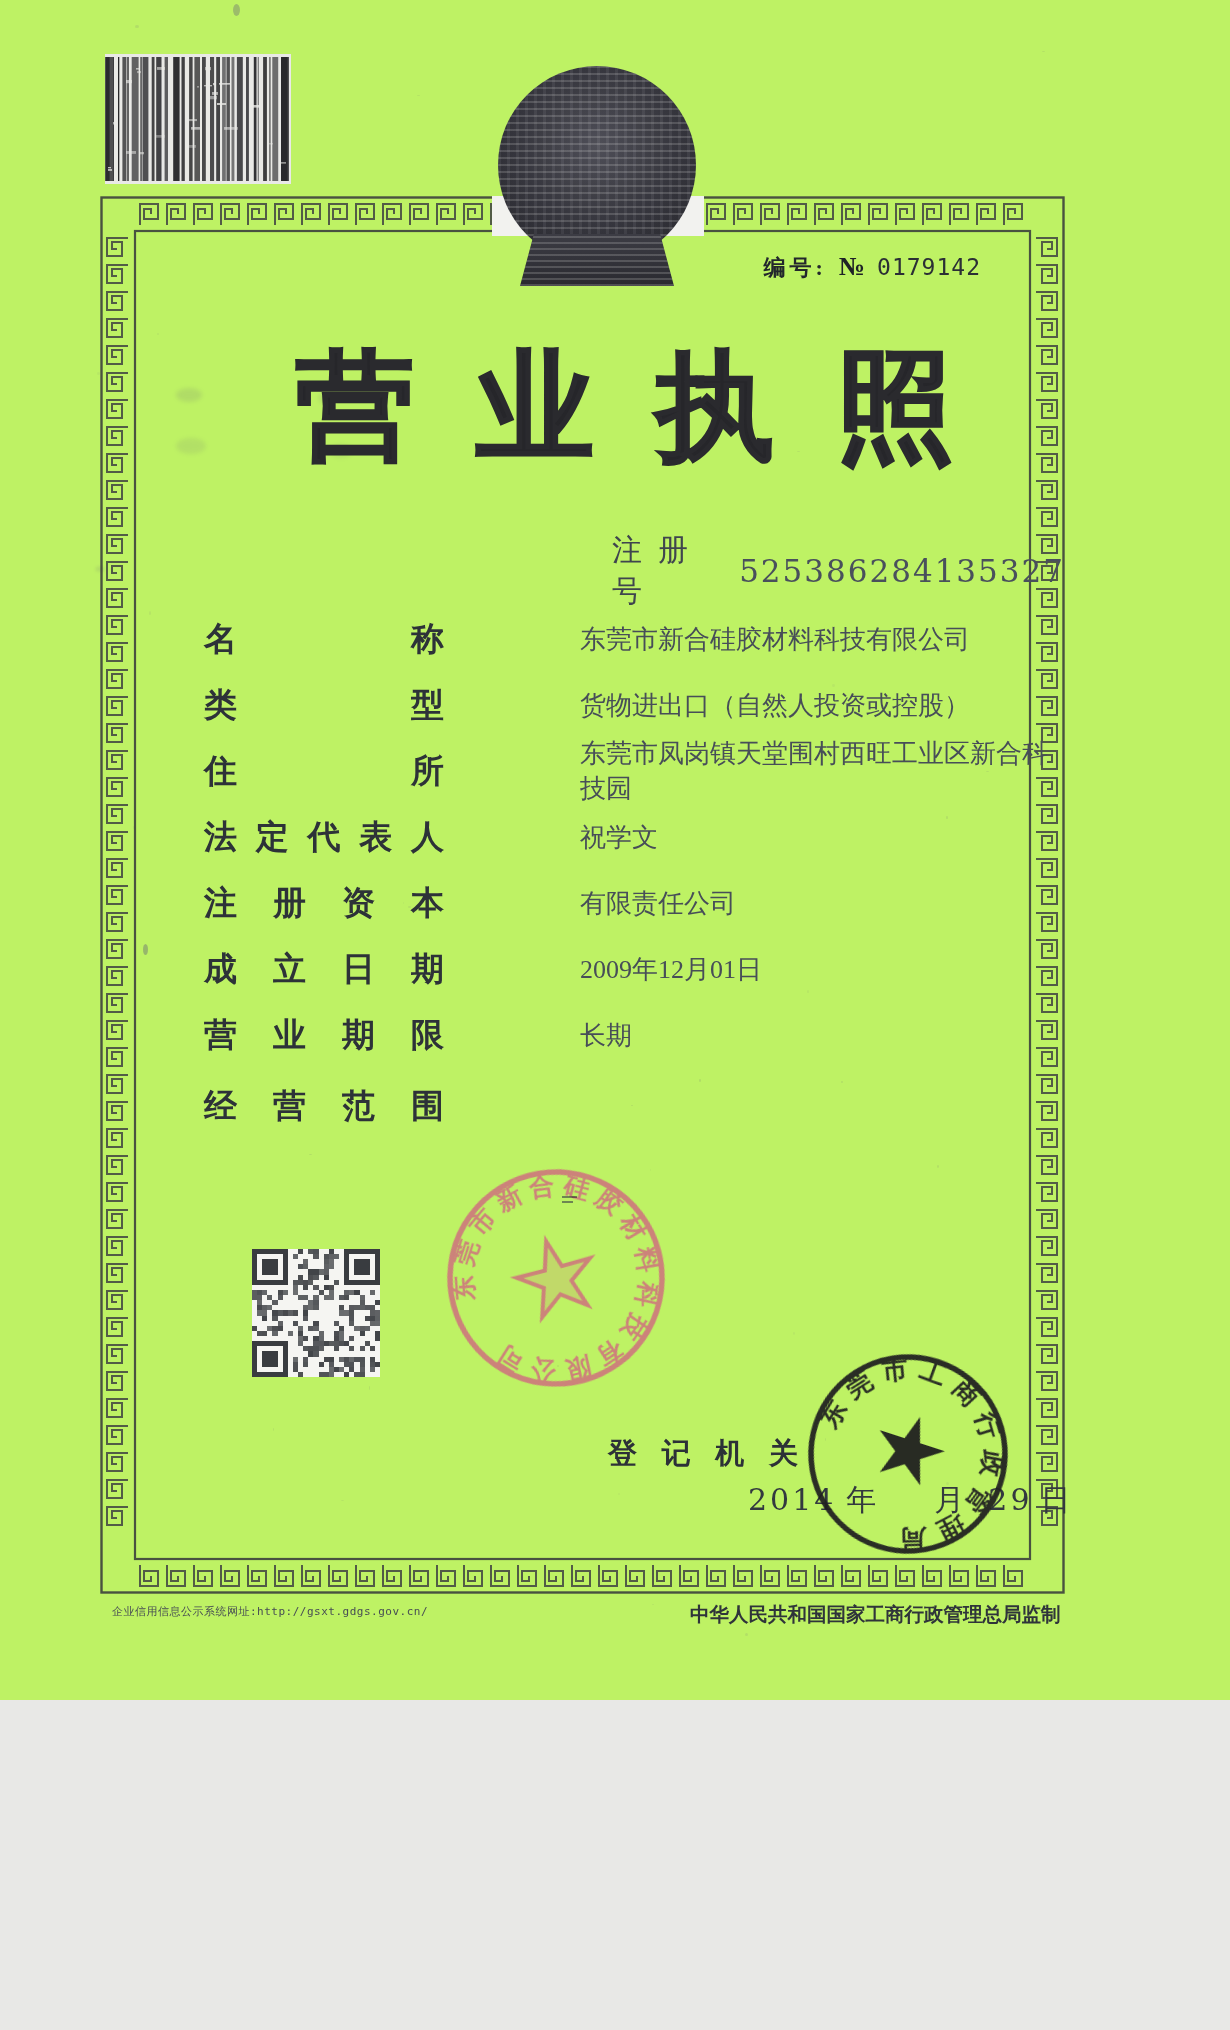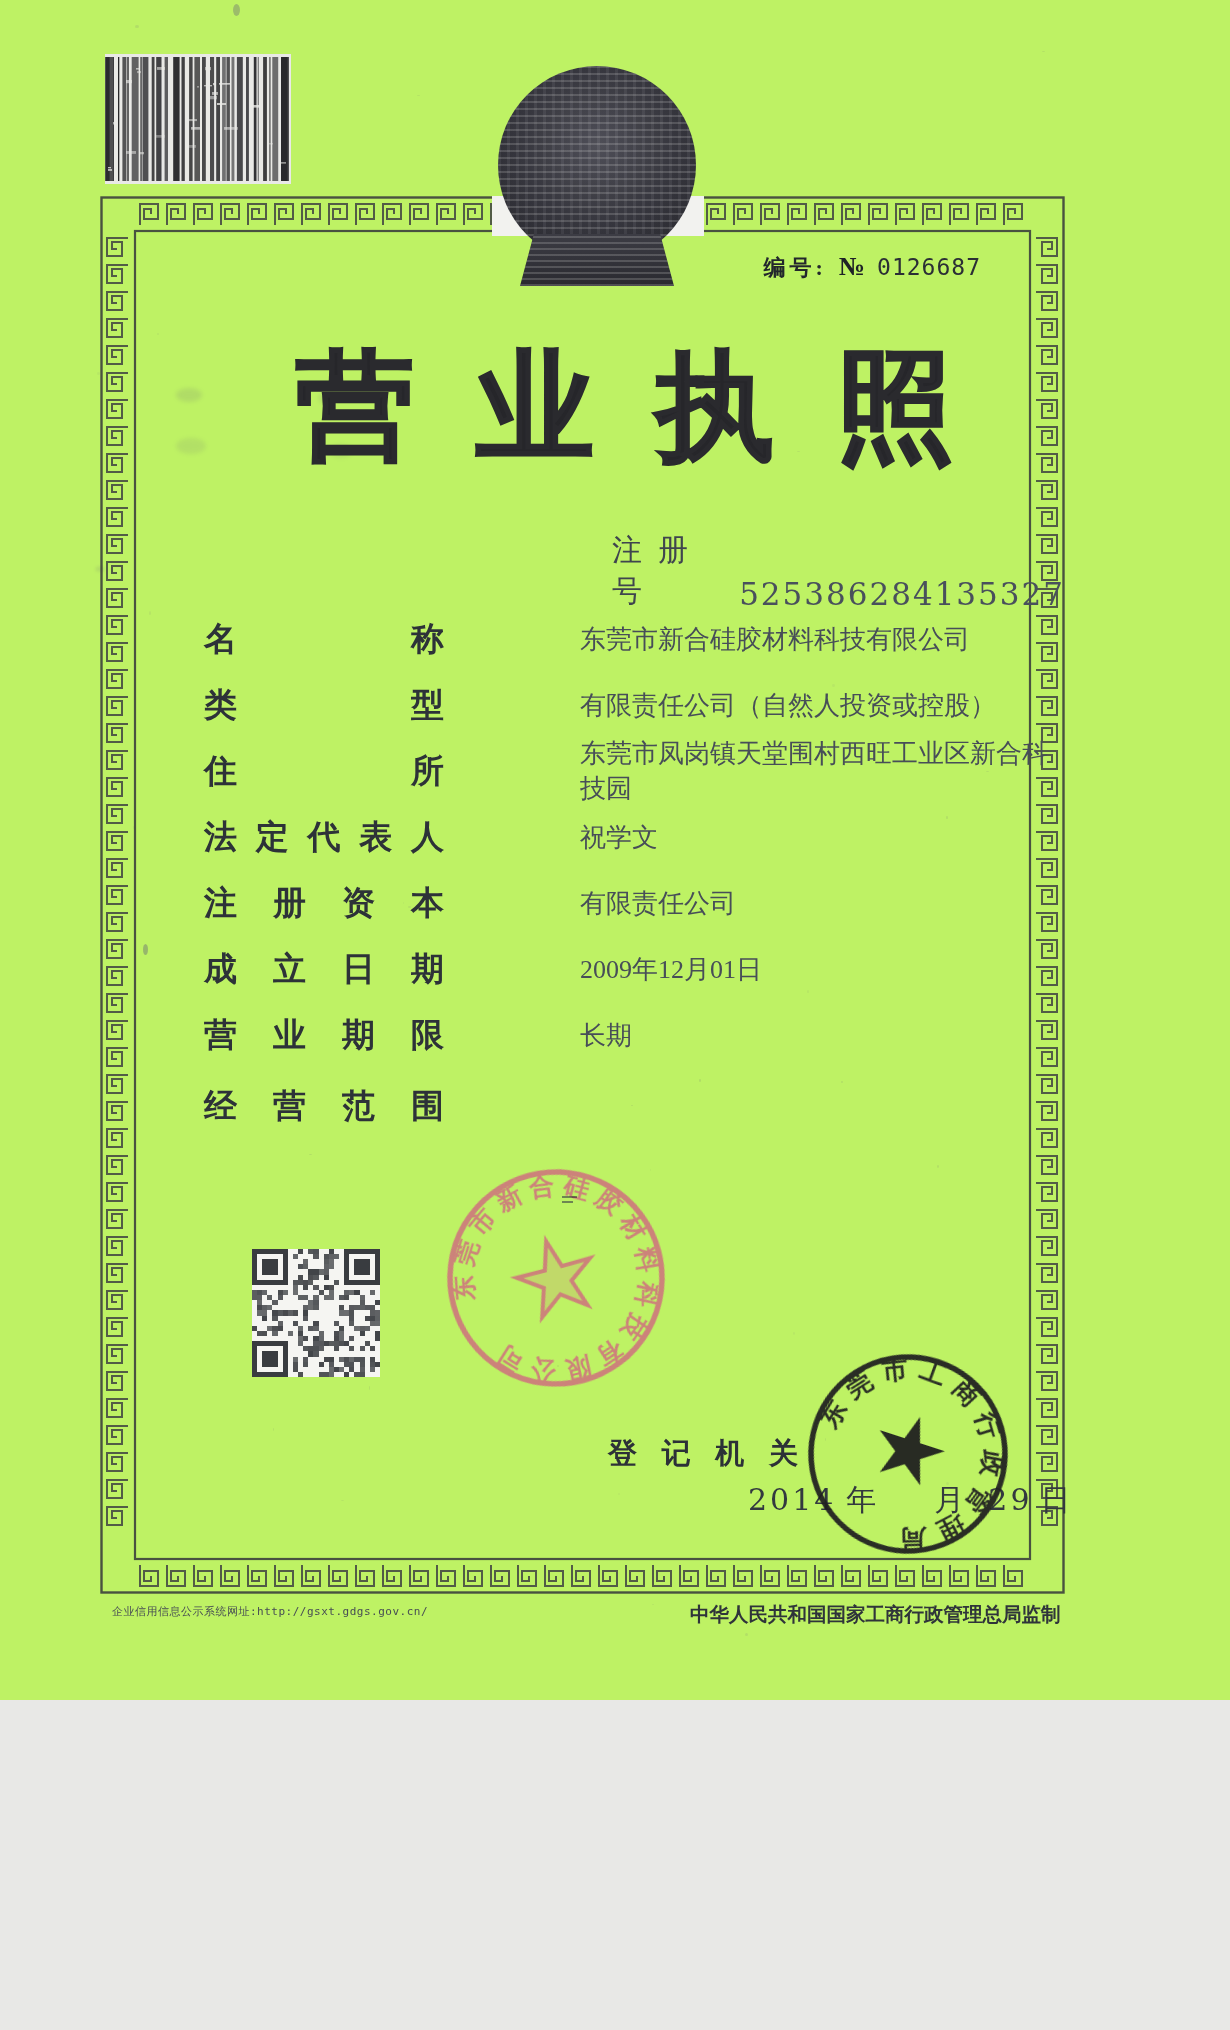--- a/index.html
+++ b/index.html
@@ -27,21 +27,21 @@
   .serial-row{position:absolute;top:56px;right:84px;display:flex;align-items:baseline;gap:12px;z-index:2;}
   .serial-label{font-size:22px;font-weight:700;color:#23272c;letter-spacing:4px;}
   .serial-nosym{font-size:26px;font-weight:700;color:#1e2226;font-family:"Liberation Serif",serif;}
   .serial-digits{font-size:23px;color:#2b2f35;font-family:"DejaVu Sans Mono",monospace;letter-spacing:1px;}
   
   .title{position:absolute;left:196px;top:132px;width:658px;font-size:118px;font-weight:900;
     color:#26262a;font-family:"Liberation Sans",sans-serif;z-index:2;
     text-shadow:0 0 1px rgba(0,0,0,.75);-webkit-text-stroke:2px #2a2a2e;filter:blur(.3px);}
   .spread{display:flex;justify-content:space-between;}
   
-  .regno-row{position:absolute;left:512px;top:334px;display:flex;align-items:flex-end;gap:34px;z-index:2;}
+  .regno-row{position:absolute;left:512px;top:334px;display:flex;align-items:center;gap:34px;z-index:2;}
   .regno-label{font-size:30px;color:#3f454e;letter-spacing:16px;}
   .regno-value{font-size:31px;color:#49505c;font-family:"DejaVu Serif",serif;letter-spacing:2px;}
   
   .fields{position:absolute;left:104px;top:410px;width:860px;z-index:2;}
   .frow{display:flex;align-items:center;height:66px;}
   .frow.scope{align-items:flex-start;height:auto;margin-top:14px;}
   .flabel{width:240px;font-size:33px;font-weight:700;color:#2d3238;flex:none;filter:blur(.25px);}
   .frow.scope .flabel{margin-top:2px;}
   .fvalue{margin-left:136px;font-size:26px;color:#474e58;filter:blur(.25px);}
   .frow.scope .fvalue{font-size:19.5px;line-height:27px;width:586px;text-align:justify;color:#40464f;}
@@ -195,21 +195,21 @@
         <path d="M40 29 L40 8 L58 8 L58 23 L44 23 L44 13 L51 13 L51 18 M67 29 L67 8 L85 8 L85 23 L71 23 L71 13 L78 13 L78 18 M94 29 L94 8 L112 8 L112 23 L98 23 L98 13 L105 13 L105 18 M121 29 L121 8 L139 8 L139 23 L125 23 L125 13 L132 13 L132 18 M148 29 L148 8 L166 8 L166 23 L152 23 L152 13 L159 13 L159 18 M175 29 L175 8 L193 8 L193 23 L179 23 L179 13 L186 13 L186 18 M202 29 L202 8 L220 8 L220 23 L206 23 L206 13 L213 13 L213 18 M229 29 L229 8 L247 8 L247 23 L233 23 L233 13 L240 13 L240 18 M256 29 L256 8 L274 8 L274 23 L260 23 L260 13 L267 13 L267 18 M283 29 L283 8 L301 8 L301 23 L287 23 L287 13 L294 13 L294 18 M310 29 L310 8 L328 8 L328 23 L314 23 L314 13 L321 13 L321 18 M337 29 L337 8 L355 8 L355 23 L341 23 L341 13 L348 13 L348 18 M364 29 L364 8 L382 8 L382 23 L368 23 L368 13 L375 13 L375 18 M391 29 L391 8 L409 8 L409 23 L395 23 L395 13 L402 13 L402 18 M418 29 L418 8 L436 8 L436 23 L422 23 L422 13 L429 13 L429 18 M445 29 L445 8 L463 8 L463 23 L449 23 L449 13 L456 13 L456 18 M472 29 L472 8 L490 8 L490 23 L476 23 L476 13 L483 13 L483 18 M499 29 L499 8 L517 8 L517 23 L503 23 L503 13 L510 13 L510 18 M526 29 L526 8 L544 8 L544 23 L530 23 L530 13 L537 13 L537 18 M553 29 L553 8 L571 8 L571 23 L557 23 L557 13 L564 13 L564 18 M580 29 L580 8 L598 8 L598 23 L584 23 L584 13 L591 13 L591 18 M607 29 L607 8 L625 8 L625 23 L611 23 L611 13 L618 13 L618 18 M634 29 L634 8 L652 8 L652 23 L638 23 L638 13 L645 13 L645 18 M661 29 L661 8 L679 8 L679 23 L665 23 L665 13 L672 13 L672 18 M688 29 L688 8 L706 8 L706 23 L692 23 L692 13 L699 13 L699 18 M715 29 L715 8 L733 8 L733 23 L719 23 L719 13 L726 13 L726 18 M742 29 L742 8 L760 8 L760 23 L746 23 L746 13 L753 13 L753 18 M769 29 L769 8 L787 8 L787 23 L773 23 L773 13 L780 13 L780 18 M796 29 L796 8 L814 8 L814 23 L800 23 L800 13 L807 13 L807 18 M823 29 L823 8 L841 8 L841 23 L827 23 L827 13 L834 13 L834 18 M850 29 L850 8 L868 8 L868 23 L854 23 L854 13 L861 13 L861 18 M877 29 L877 8 L895 8 L895 23 L881 23 L881 13 L888 13 L888 18 M904 29 L904 8 L922 8 L922 23 L908 23 L908 13 L915 13 L915 18 " fill="none" stroke="#3a3b3f" stroke-width="2" opacity="0.82"></path>
         <path d="M40 1369 L40 1390 L58 1390 L58 1375 L44 1375 L44 1385 L51 1385 L51 1380 M67 1369 L67 1390 L85 1390 L85 1375 L71 1375 L71 1385 L78 1385 L78 1380 M94 1369 L94 1390 L112 1390 L112 1375 L98 1375 L98 1385 L105 1385 L105 1380 M121 1369 L121 1390 L139 1390 L139 1375 L125 1375 L125 1385 L132 1385 L132 1380 M148 1369 L148 1390 L166 1390 L166 1375 L152 1375 L152 1385 L159 1385 L159 1380 M175 1369 L175 1390 L193 1390 L193 1375 L179 1375 L179 1385 L186 1385 L186 1380 M202 1369 L202 1390 L220 1390 L220 1375 L206 1375 L206 1385 L213 1385 L213 1380 M229 1369 L229 1390 L247 1390 L247 1375 L233 1375 L233 1385 L240 1385 L240 1380 M256 1369 L256 1390 L274 1390 L274 1375 L260 1375 L260 1385 L267 1385 L267 1380 M283 1369 L283 1390 L301 1390 L301 1375 L287 1375 L287 1385 L294 1385 L294 1380 M310 1369 L310 1390 L328 1390 L328 1375 L314 1375 L314 1385 L321 1385 L321 1380 M337 1369 L337 1390 L355 1390 L355 1375 L341 1375 L341 1385 L348 1385 L348 1380 M364 1369 L364 1390 L382 1390 L382 1375 L368 1375 L368 1385 L375 1385 L375 1380 M391 1369 L391 1390 L409 1390 L409 1375 L395 1375 L395 1385 L402 1385 L402 1380 M418 1369 L418 1390 L436 1390 L436 1375 L422 1375 L422 1385 L429 1385 L429 1380 M445 1369 L445 1390 L463 1390 L463 1375 L449 1375 L449 1385 L456 1385 L456 1380 M472 1369 L472 1390 L490 1390 L490 1375 L476 1375 L476 1385 L483 1385 L483 1380 M499 1369 L499 1390 L517 1390 L517 1375 L503 1375 L503 1385 L510 1385 L510 1380 M526 1369 L526 1390 L544 1390 L544 1375 L530 1375 L530 1385 L537 1385 L537 1380 M553 1369 L553 1390 L571 1390 L571 1375 L557 1375 L557 1385 L564 1385 L564 1380 M580 1369 L580 1390 L598 1390 L598 1375 L584 1375 L584 1385 L591 1385 L591 1380 M607 1369 L607 1390 L625 1390 L625 1375 L611 1375 L611 1385 L618 1385 L618 1380 M634 1369 L634 1390 L652 1390 L652 1375 L638 1375 L638 1385 L645 1385 L645 1380 M661 1369 L661 1390 L679 1390 L679 1375 L665 1375 L665 1385 L672 1385 L672 1380 M688 1369 L688 1390 L706 1390 L706 1375 L692 1375 L692 1385 L699 1385 L699 1380 M715 1369 L715 1390 L733 1390 L733 1375 L719 1375 L719 1385 L726 1385 L726 1380 M742 1369 L742 1390 L760 1390 L760 1375 L746 1375 L746 1385 L753 1385 L753 1380 M769 1369 L769 1390 L787 1390 L787 1375 L773 1375 L773 1385 L780 1385 L780 1380 M796 1369 L796 1390 L814 1390 L814 1375 L800 1375 L800 1385 L807 1385 L807 1380 M823 1369 L823 1390 L841 1390 L841 1375 L827 1375 L827 1385 L834 1385 L834 1380 M850 1369 L850 1390 L868 1390 L868 1375 L854 1375 L854 1385 L861 1385 L861 1380 M877 1369 L877 1390 L895 1390 L895 1375 L881 1375 L881 1385 L888 1385 L888 1380 M904 1369 L904 1390 L922 1390 L922 1375 L908 1375 L908 1385 L915 1385 L915 1380 " fill="none" stroke="#3a3b3f" stroke-width="2" opacity="0.82"></path>
         <path d="M28 42 L7 42 L7 60 L22 60 L22 46 L12 46 L12 53 L17 53 M28 69 L7 69 L7 87 L22 87 L22 73 L12 73 L12 80 L17 80 M28 96 L7 96 L7 114 L22 114 L22 100 L12 100 L12 107 L17 107 M28 123 L7 123 L7 141 L22 141 L22 127 L12 127 L12 134 L17 134 M28 150 L7 150 L7 168 L22 168 L22 154 L12 154 L12 161 L17 161 M28 177 L7 177 L7 195 L22 195 L22 181 L12 181 L12 188 L17 188 M28 204 L7 204 L7 222 L22 222 L22 208 L12 208 L12 215 L17 215 M28 231 L7 231 L7 249 L22 249 L22 235 L12 235 L12 242 L17 242 M28 258 L7 258 L7 276 L22 276 L22 262 L12 262 L12 269 L17 269 M28 285 L7 285 L7 303 L22 303 L22 289 L12 289 L12 296 L17 296 M28 312 L7 312 L7 330 L22 330 L22 316 L12 316 L12 323 L17 323 M28 339 L7 339 L7 357 L22 357 L22 343 L12 343 L12 350 L17 350 M28 366 L7 366 L7 384 L22 384 L22 370 L12 370 L12 377 L17 377 M28 393 L7 393 L7 411 L22 411 L22 397 L12 397 L12 404 L17 404 M28 420 L7 420 L7 438 L22 438 L22 424 L12 424 L12 431 L17 431 M28 447 L7 447 L7 465 L22 465 L22 451 L12 451 L12 458 L17 458 M28 474 L7 474 L7 492 L22 492 L22 478 L12 478 L12 485 L17 485 M28 501 L7 501 L7 519 L22 519 L22 505 L12 505 L12 512 L17 512 M28 528 L7 528 L7 546 L22 546 L22 532 L12 532 L12 539 L17 539 M28 555 L7 555 L7 573 L22 573 L22 559 L12 559 L12 566 L17 566 M28 582 L7 582 L7 600 L22 600 L22 586 L12 586 L12 593 L17 593 M28 609 L7 609 L7 627 L22 627 L22 613 L12 613 L12 620 L17 620 M28 636 L7 636 L7 654 L22 654 L22 640 L12 640 L12 647 L17 647 M28 663 L7 663 L7 681 L22 681 L22 667 L12 667 L12 674 L17 674 M28 690 L7 690 L7 708 L22 708 L22 694 L12 694 L12 701 L17 701 M28 717 L7 717 L7 735 L22 735 L22 721 L12 721 L12 728 L17 728 M28 744 L7 744 L7 762 L22 762 L22 748 L12 748 L12 755 L17 755 M28 771 L7 771 L7 789 L22 789 L22 775 L12 775 L12 782 L17 782 M28 798 L7 798 L7 816 L22 816 L22 802 L12 802 L12 809 L17 809 M28 825 L7 825 L7 843 L22 843 L22 829 L12 829 L12 836 L17 836 M28 852 L7 852 L7 870 L22 870 L22 856 L12 856 L12 863 L17 863 M28 879 L7 879 L7 897 L22 897 L22 883 L12 883 L12 890 L17 890 M28 906 L7 906 L7 924 L22 924 L22 910 L12 910 L12 917 L17 917 M28 933 L7 933 L7 951 L22 951 L22 937 L12 937 L12 944 L17 944 M28 960 L7 960 L7 978 L22 978 L22 964 L12 964 L12 971 L17 971 M28 987 L7 987 L7 1005 L22 1005 L22 991 L12 991 L12 998 L17 998 M28 1014 L7 1014 L7 1032 L22 1032 L22 1018 L12 1018 L12 1025 L17 1025 M28 1041 L7 1041 L7 1059 L22 1059 L22 1045 L12 1045 L12 1052 L17 1052 M28 1068 L7 1068 L7 1086 L22 1086 L22 1072 L12 1072 L12 1079 L17 1079 M28 1095 L7 1095 L7 1113 L22 1113 L22 1099 L12 1099 L12 1106 L17 1106 M28 1122 L7 1122 L7 1140 L22 1140 L22 1126 L12 1126 L12 1133 L17 1133 M28 1149 L7 1149 L7 1167 L22 1167 L22 1153 L12 1153 L12 1160 L17 1160 M28 1176 L7 1176 L7 1194 L22 1194 L22 1180 L12 1180 L12 1187 L17 1187 M28 1203 L7 1203 L7 1221 L22 1221 L22 1207 L12 1207 L12 1214 L17 1214 M28 1230 L7 1230 L7 1248 L22 1248 L22 1234 L12 1234 L12 1241 L17 1241 M28 1257 L7 1257 L7 1275 L22 1275 L22 1261 L12 1261 L12 1268 L17 1268 M28 1284 L7 1284 L7 1302 L22 1302 L22 1288 L12 1288 L12 1295 L17 1295 M28 1311 L7 1311 L7 1329 L22 1329 L22 1315 L12 1315 L12 1322 L17 1322 " fill="none" stroke="#3a3b3f" stroke-width="2" opacity="0.82"></path>
         <path d="M936 42 L957 42 L957 60 L942 60 L942 46 L952 46 L952 53 L947 53 M936 69 L957 69 L957 87 L942 87 L942 73 L952 73 L952 80 L947 80 M936 96 L957 96 L957 114 L942 114 L942 100 L952 100 L952 107 L947 107 M936 123 L957 123 L957 141 L942 141 L942 127 L952 127 L952 134 L947 134 M936 150 L957 150 L957 168 L942 168 L942 154 L952 154 L952 161 L947 161 M936 177 L957 177 L957 195 L942 195 L942 181 L952 181 L952 188 L947 188 M936 204 L957 204 L957 222 L942 222 L942 208 L952 208 L952 215 L947 215 M936 231 L957 231 L957 249 L942 249 L942 235 L952 235 L952 242 L947 242 M936 258 L957 258 L957 276 L942 276 L942 262 L952 262 L952 269 L947 269 M936 285 L957 285 L957 303 L942 303 L942 289 L952 289 L952 296 L947 296 M936 312 L957 312 L957 330 L942 330 L942 316 L952 316 L952 323 L947 323 M936 339 L957 339 L957 357 L942 357 L942 343 L952 343 L952 350 L947 350 M936 366 L957 366 L957 384 L942 384 L942 370 L952 370 L952 377 L947 377 M936 393 L957 393 L957 411 L942 411 L942 397 L952 397 L952 404 L947 404 M936 420 L957 420 L957 438 L942 438 L942 424 L952 424 L952 431 L947 431 M936 447 L957 447 L957 465 L942 465 L942 451 L952 451 L952 458 L947 458 M936 474 L957 474 L957 492 L942 492 L942 478 L952 478 L952 485 L947 485 M936 501 L957 501 L957 519 L942 519 L942 505 L952 505 L952 512 L947 512 M936 528 L957 528 L957 546 L942 546 L942 532 L952 532 L952 539 L947 539 M936 555 L957 555 L957 573 L942 573 L942 559 L952 559 L952 566 L947 566 M936 582 L957 582 L957 600 L942 600 L942 586 L952 586 L952 593 L947 593 M936 609 L957 609 L957 627 L942 627 L942 613 L952 613 L952 620 L947 620 M936 636 L957 636 L957 654 L942 654 L942 640 L952 640 L952 647 L947 647 M936 663 L957 663 L957 681 L942 681 L942 667 L952 667 L952 674 L947 674 M936 690 L957 690 L957 708 L942 708 L942 694 L952 694 L952 701 L947 701 M936 717 L957 717 L957 735 L942 735 L942 721 L952 721 L952 728 L947 728 M936 744 L957 744 L957 762 L942 762 L942 748 L952 748 L952 755 L947 755 M936 771 L957 771 L957 789 L942 789 L942 775 L952 775 L952 782 L947 782 M936 798 L957 798 L957 816 L942 816 L942 802 L952 802 L952 809 L947 809 M936 825 L957 825 L957 843 L942 843 L942 829 L952 829 L952 836 L947 836 M936 852 L957 852 L957 870 L942 870 L942 856 L952 856 L952 863 L947 863 M936 879 L957 879 L957 897 L942 897 L942 883 L952 883 L952 890 L947 890 M936 906 L957 906 L957 924 L942 924 L942 910 L952 910 L952 917 L947 917 M936 933 L957 933 L957 951 L942 951 L942 937 L952 937 L952 944 L947 944 M936 960 L957 960 L957 978 L942 978 L942 964 L952 964 L952 971 L947 971 M936 987 L957 987 L957 1005 L942 1005 L942 991 L952 991 L952 998 L947 998 M936 1014 L957 1014 L957 1032 L942 1032 L942 1018 L952 1018 L952 1025 L947 1025 M936 1041 L957 1041 L957 1059 L942 1059 L942 1045 L952 1045 L952 1052 L947 1052 M936 1068 L957 1068 L957 1086 L942 1086 L942 1072 L952 1072 L952 1079 L947 1079 M936 1095 L957 1095 L957 1113 L942 1113 L942 1099 L952 1099 L952 1106 L947 1106 M936 1122 L957 1122 L957 1140 L942 1140 L942 1126 L952 1126 L952 1133 L947 1133 M936 1149 L957 1149 L957 1167 L942 1167 L942 1153 L952 1153 L952 1160 L947 1160 M936 1176 L957 1176 L957 1194 L942 1194 L942 1180 L952 1180 L952 1187 L947 1187 M936 1203 L957 1203 L957 1221 L942 1221 L942 1207 L952 1207 L952 1214 L947 1214 M936 1230 L957 1230 L957 1248 L942 1248 L942 1234 L952 1234 L952 1241 L947 1241 M936 1257 L957 1257 L957 1275 L942 1275 L942 1261 L952 1261 L952 1268 L947 1268 M936 1284 L957 1284 L957 1302 L942 1302 L942 1288 L952 1288 L952 1295 L947 1295 M936 1311 L957 1311 L957 1329 L942 1329 L942 1315 L952 1315 L952 1322 L947 1322 " fill="none" stroke="#3a3b3f" stroke-width="2" opacity="0.82"></path>
         <rect x="392" y="0" width="212" height="40" fill="#f2f2ef"></rect>
       </svg>
 
     <div class="serial-row">
       <span class="serial-label">编号:</span>
       <span class="serial-nosym">№</span>
-      <span class="serial-digits">0126687</span>
+      <span class="serial-digits">0179142</span>
     </div>
 
     <div class="title spread">
         <span>营</span>
         <span>业</span>
         <span>执</span>
         <span>照</span>
       </div>
 
     <div class="regno-row">
@@ -223,21 +223,21 @@
             <span>名</span>
             <span>称</span>
           </div>
         <div class="fvalue">东莞市新合硅胶材料科技有限公司</div>
       </div>
       <div class="frow">
         <div class="flabel spread">
             <span>类</span>
             <span>型</span>
           </div>
-        <div class="fvalue">有限责任公司（自然人投资或控股）</div>
+        <div class="fvalue">货物进出口（自然人投资或控股）</div>
       </div>
       <div class="frow">
         <div class="flabel spread">
             <span>住</span>
             <span>所</span>
           </div>
         <div class="fvalue">东莞市凤岗镇天堂围村西旺工业区新合科技园</div>
       </div>
       <div class="frow">
         <div class="flabel spread">

